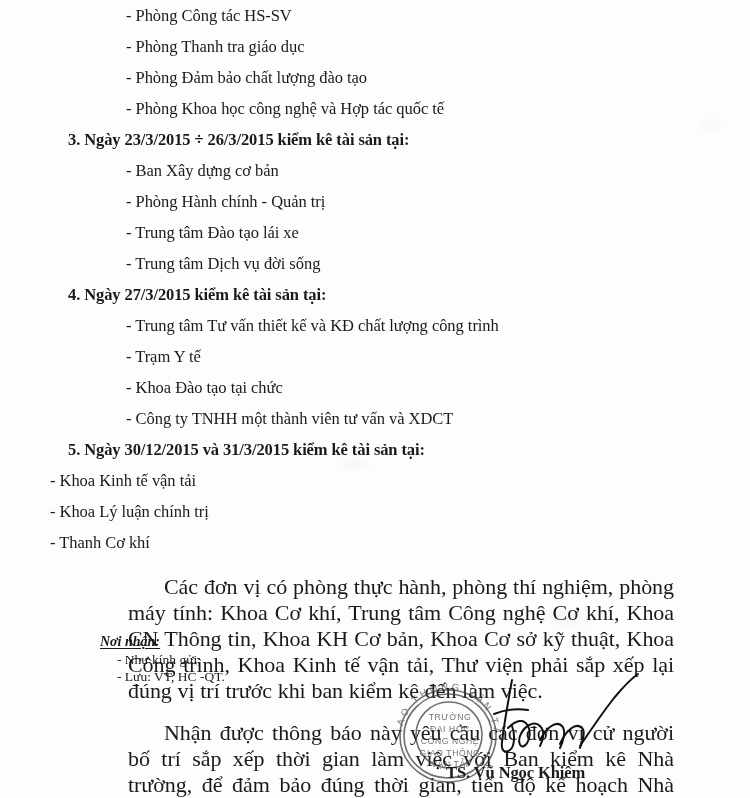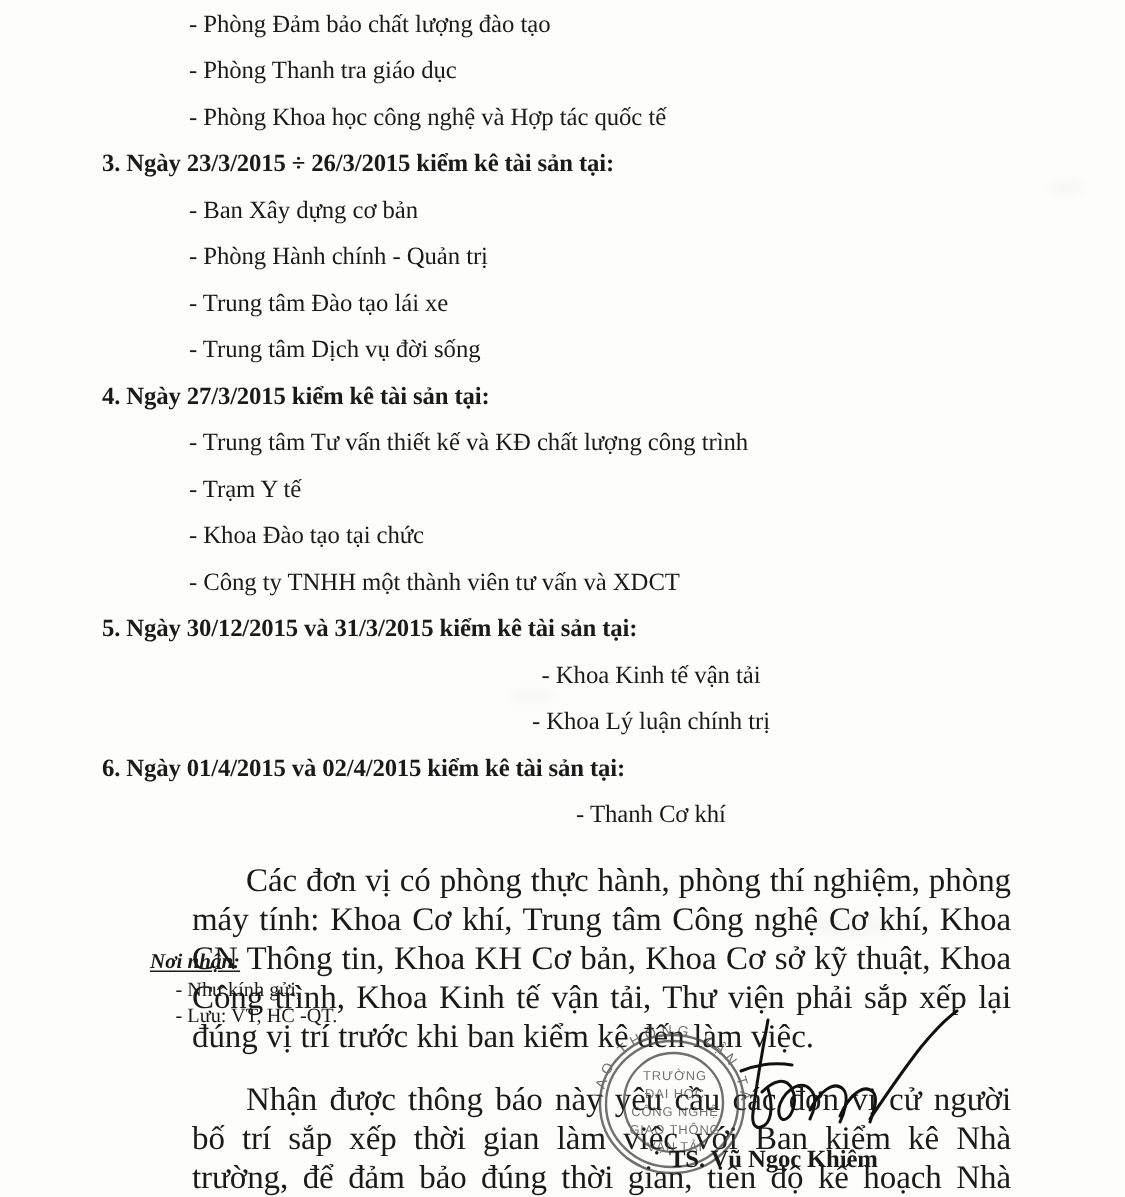--- a/index.html
+++ b/index.html
@@ -43,22 +43,21 @@
   }
   .sub-item {
     font-size: 16.5px;
     line-height: 31px;
     height: 31px;
     padding-left: 126px;
     white-space: nowrap;
     letter-spacing: -0.05px;
   }
   .sub-item.tight {
-    padding-left: 118px;
-    text-align: center;
+    padding-left: 50px;
   }
 
   
   .para {
     font-size: 22px;
     line-height: 26px;
     text-align: justify;
     text-indent: 36px;
     margin: 16px;
     padding: 0 60px 0 112px;
@@ -161,41 +160,41 @@
 <body>
 
 <div class="scan-page"></div>
 
 <div class="scan-smudge" style="left:700px; top:120px; width:22px; height:10px;"></div>
 <div class="scan-smudge" style="left:540px; top:610px; width:60px; height:14px;"></div>
 <div class="scan-smudge" style="left:340px; top:460px; width:30px; height:9px;"></div>
 
 <div class="doc-body">
 
+  <div class="sub-item">- Phòng Công tác HS-SV</div>
+  <div class="sub-item">- Phòng Thanh tra giáo dục</div>
   <div class="sub-item">- Phòng Đảm bảo chất lượng đào tạo</div>
-  <div class="sub-item">- Phòng Thanh tra giáo dục</div>
   <div class="sub-item">- Phòng Khoa học công nghệ và Hợp tác quốc tế</div>
 
   <div class="section-heading">3. Ngày 23/3/2015 ÷ 26/3/2015 kiểm kê tài sản tại:</div>
   <div class="sub-item">- Ban Xây dựng cơ bản</div>
   <div class="sub-item">- Phòng Hành chính - Quản trị</div>
   <div class="sub-item">- Trung tâm Đào tạo lái xe</div>
   <div class="sub-item">- Trung tâm Dịch vụ đời sống</div>
 
   <div class="section-heading">4. Ngày 27/3/2015 kiểm kê tài sản tại:</div>
   <div class="sub-item">- Trung tâm Tư vấn thiết kế và KĐ chất lượng công trình</div>
   <div class="sub-item">- Trạm Y tế</div>
   <div class="sub-item">- Khoa Đào tạo tại chức</div>
   <div class="sub-item">- Công ty TNHH một thành viên tư vấn và XDCT</div>
 
   <div class="section-heading">5. Ngày 30/12/2015 và 31/3/2015 kiểm kê tài sản tại:</div>
   <div class="sub-item tight">- Khoa Kinh tế vận tải</div>
   <div class="sub-item tight">- Khoa Lý luận chính trị</div>
 
-  <div class="section-heading">6. Ngày 01/4/2015 và 02/4/2015 kiểm kê tài sản tại:</div>
   <div class="sub-item tight">- Thanh Cơ khí</div>
 
   <p class="para">Các đơn vị có phòng thực hành, phòng thí nghiệm, phòng máy tính: Khoa Cơ khí, Trung tâm Công nghệ Cơ khí, Khoa CN Thông tin, Khoa KH Cơ bản, Khoa Cơ sở kỹ thuật, Khoa Công trình, Khoa Kinh tế vận tải, Thư viện phải sắp xếp lại đúng vị trí trước khi ban kiểm kê đến làm việc.</p>
   <p class="para second">Nhận được thông báo này yêu cầu các đơn vị cử người bố trí sắp xếp thời gian làm việc với Ban kiểm kê Nhà trường, để đảm bảo đúng thời gian, tiến độ kế hoạch Nhà trường đề ra./.</p>
 
 </div>
 
 <div class="sign-block">
 
   <div class="recipients">

